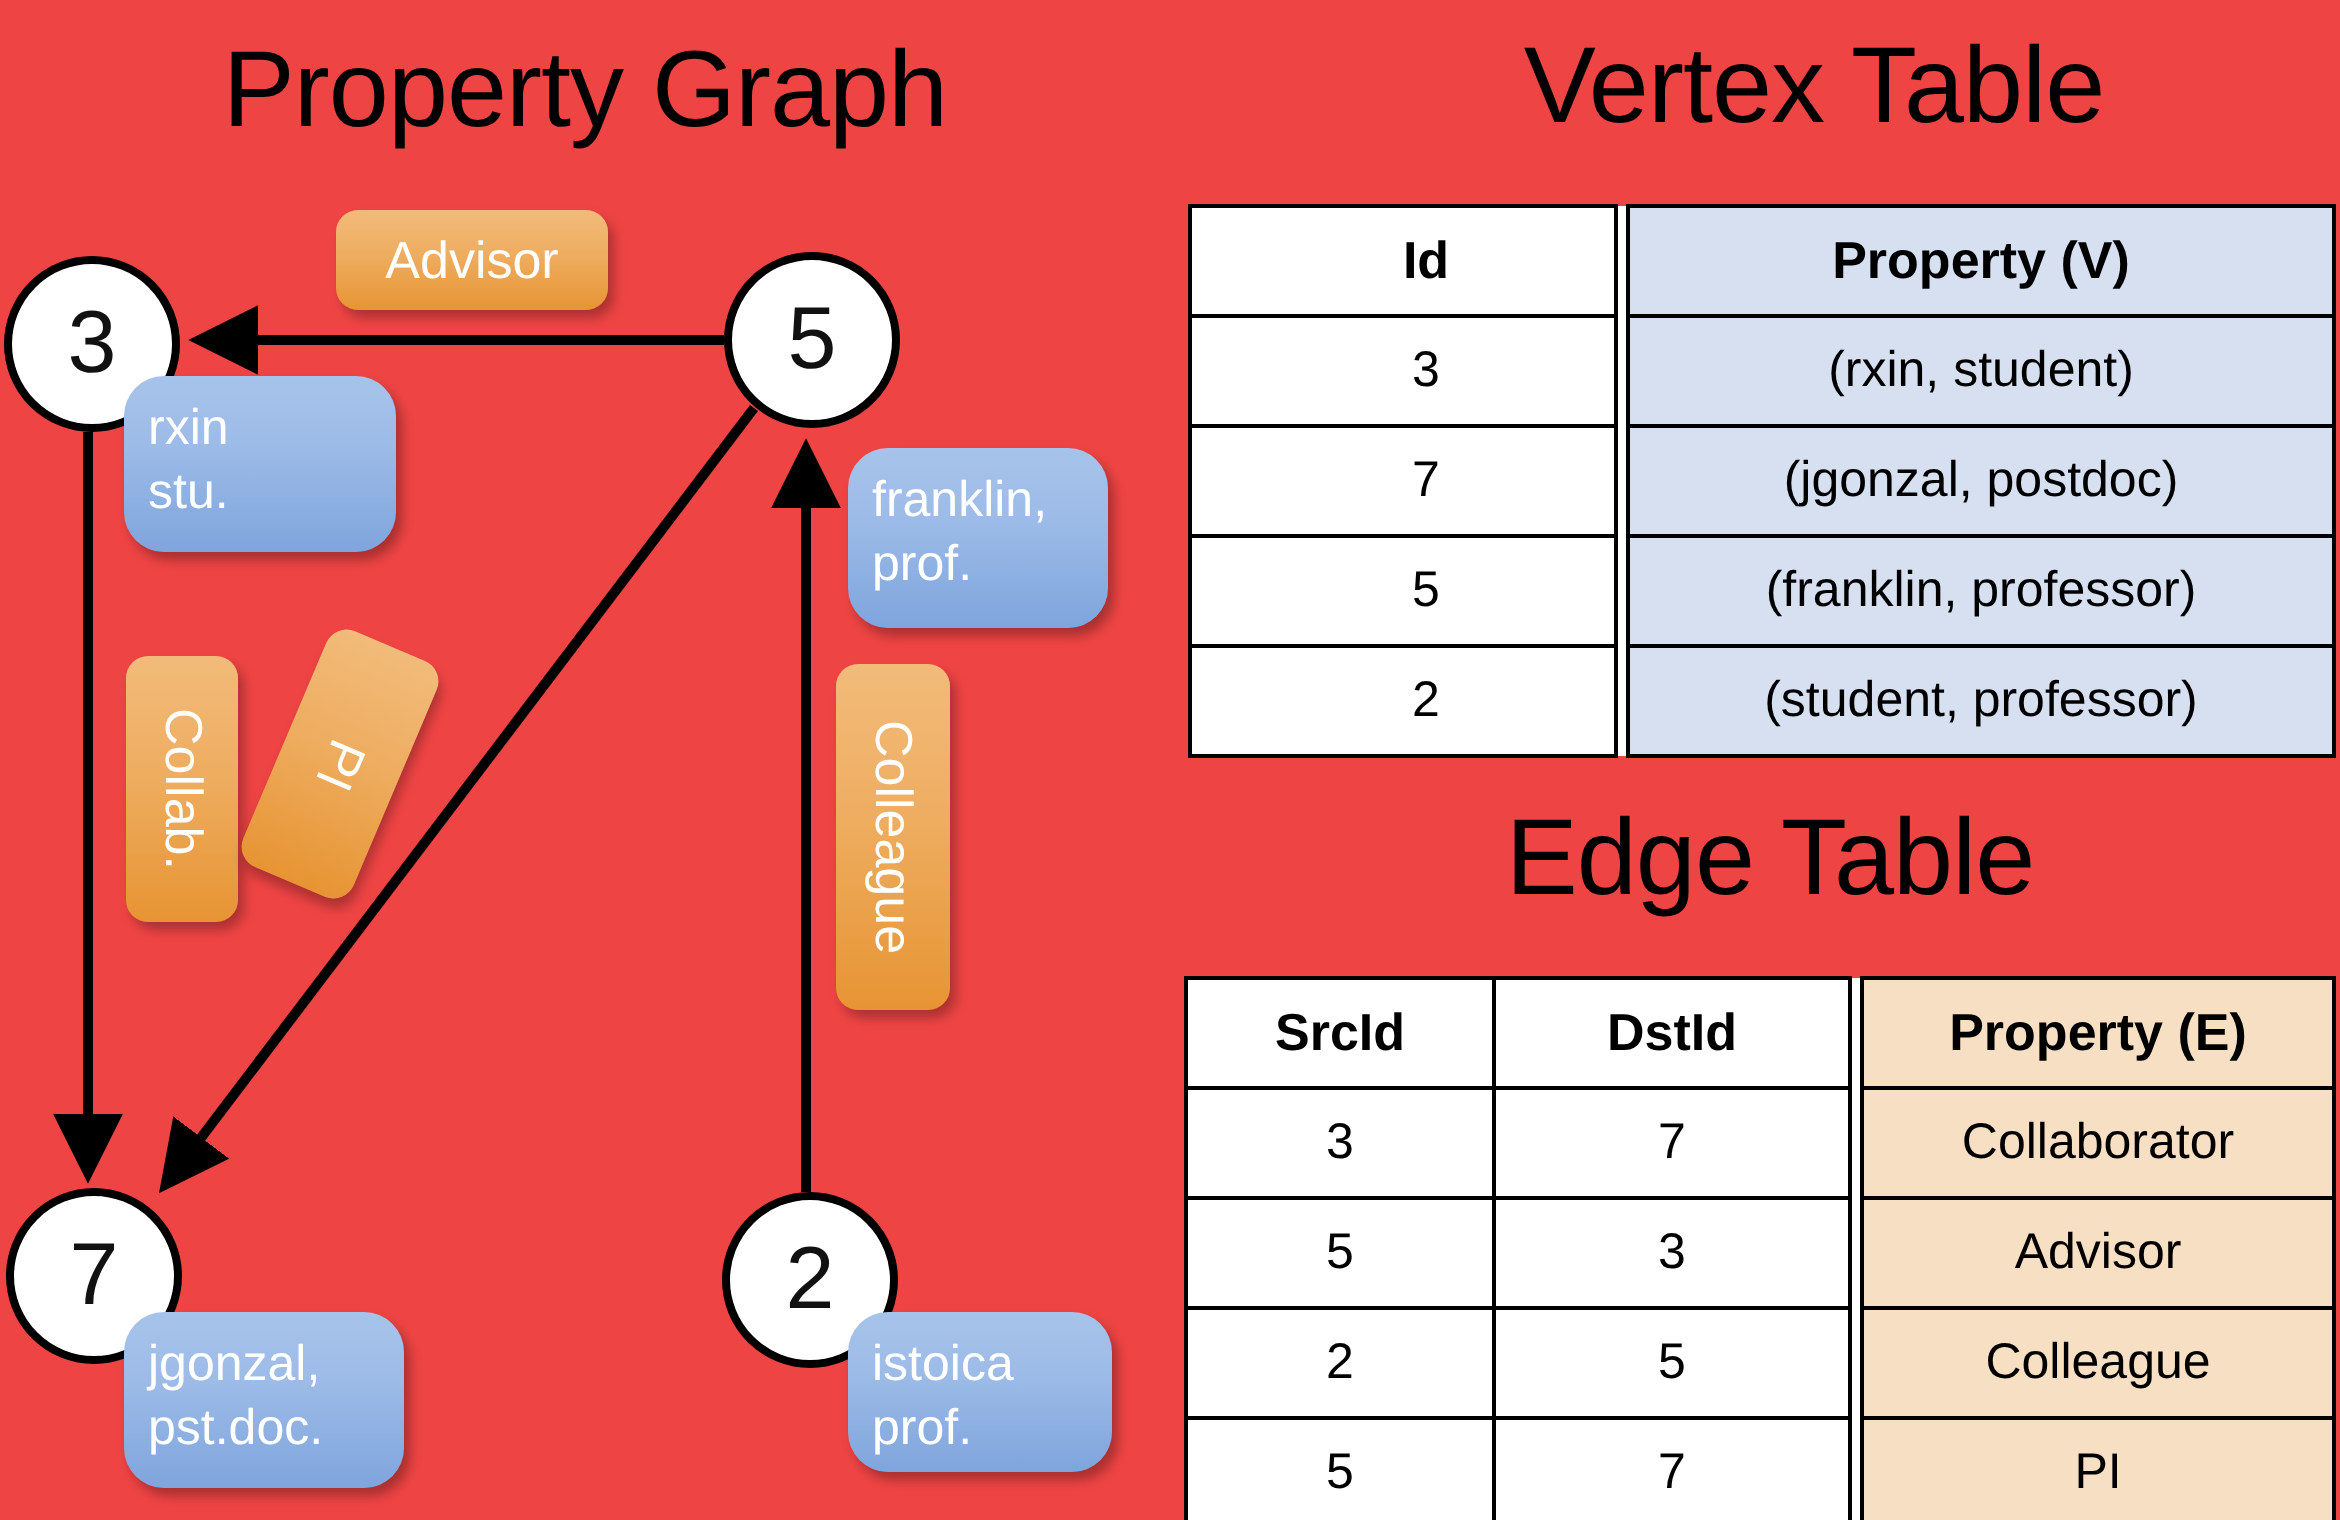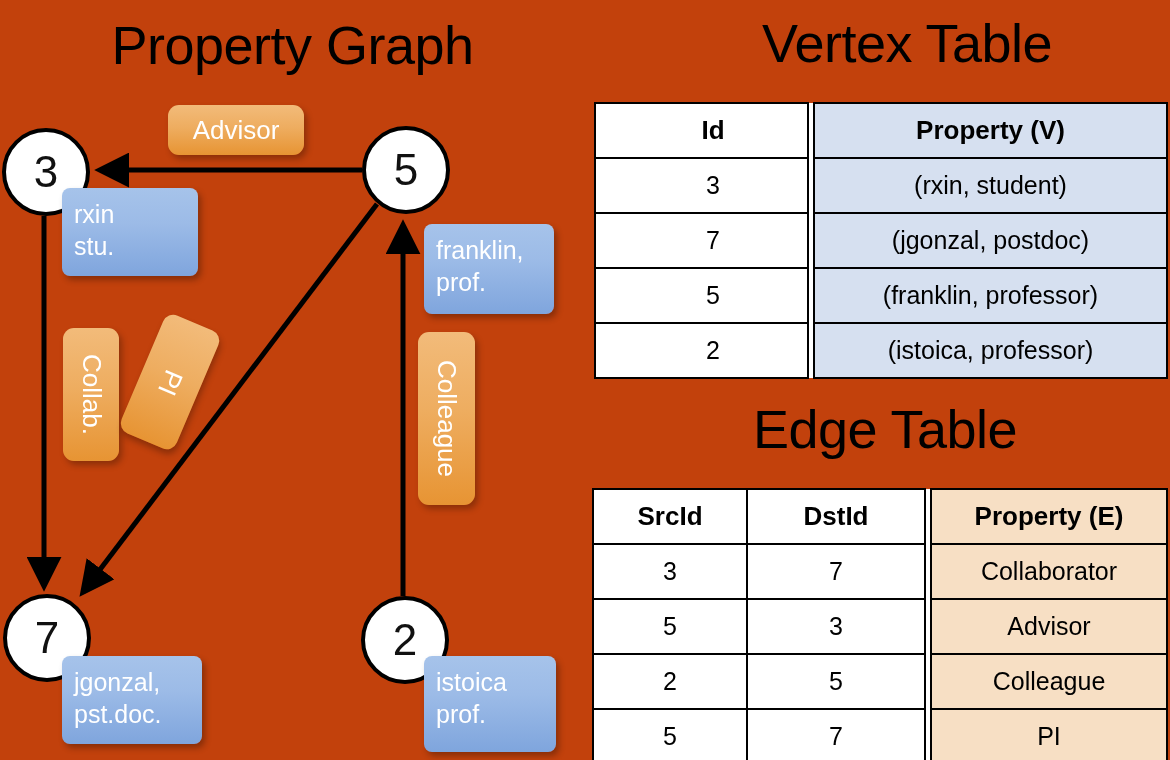--- a/index.html
+++ b/index.html
@@ -8,21 +8,21 @@
     background: #ffffff;
   }
   body {
     font-family: "Liberation Sans", sans-serif;
     -webkit-font-smoothing: antialiased;
   }
   #page {
     position: relative;
     width: 1170px;
     height: 760px;
-    background: #c2410c;
+    background: #ef4444;
     overflow: hidden;
   }
 
   
   .title {
     position: absolute;
     font-family: "Liberation Sans", sans-serif;
     font-weight: 300;
     font-size: 54px;
     color: #000000;
@@ -60,35 +60,35 @@
     line-height: 1;
   }
   #node-3 { left: 2px;   top: 128px; }
   #node-5 { left: 362px; top: 126px; }
   #node-7 { left: 3px;   top: 594px; }
   #node-2 { left: 361px; top: 596px; }
 
   
   .prop-box {
     position: absolute;
-    border-radius: 8px;
+    border-radius: 20px;
     background: linear-gradient(to bottom, #a6c3ea 0%, #9cbbe7 40%, #7fa5dd 100%);
     box-shadow: 3px 4px 6px rgba(0,0,0,0.30);
     color: #ffffff;
     font-family: "Liberation Sans", sans-serif;
     font-weight: 300;
     font-size: 25px;
     line-height: 1.28;
     padding: 10px 12px;
     box-sizing: border-box;
   }
   #prop-rxin     { left: 62px;  top: 188px; width: 136px; height: 88px; }
   #prop-franklin { left: 424px; top: 188px; width: 130px; height: 90px; margin-top: 36px; }
   #prop-jgonzal  { left: 62px;  top: 656px; width: 140px; height: 88px; }
-  #prop-istoica  { left: 424px; top: 656px; width: 132px; height: 96px; }
+  #prop-istoica  { left: 424px; top: 656px; width: 132px; height: 80px; }
 
   
   .edge-label {
     position: absolute;
     border-radius: 11px;
     background: linear-gradient(to bottom, #f2bb7a 0%, #eead60 45%, #e79433 100%);
     box-shadow: 3px 4px 6px rgba(0,0,0,0.28);
     color: #ffffff;
     font-family: "Liberation Sans", sans-serif;
     font-weight: 300;
@@ -264,21 +264,21 @@
         <td class="col-prop">(jgonzal, postdoc)</td>
       </tr>
       <tr>
         <td class="col-id">5</td>
         <td class="sep"></td>
         <td class="col-prop">(franklin, professor)</td>
       </tr>
       <tr>
         <td class="col-id">2</td>
         <td class="sep"></td>
-        <td class="col-prop">(istoica, professor)</td>
+        <td class="col-prop">(student, professor)</td>
       </tr>
     </tbody>
   </table>
 
   <table class="data-table" id="edge-table">
     <thead>
       <tr>
         <th class="col-src">SrcId</th>
         <th class="col-dst">DstId</th>
         <td class="sep"></td>

